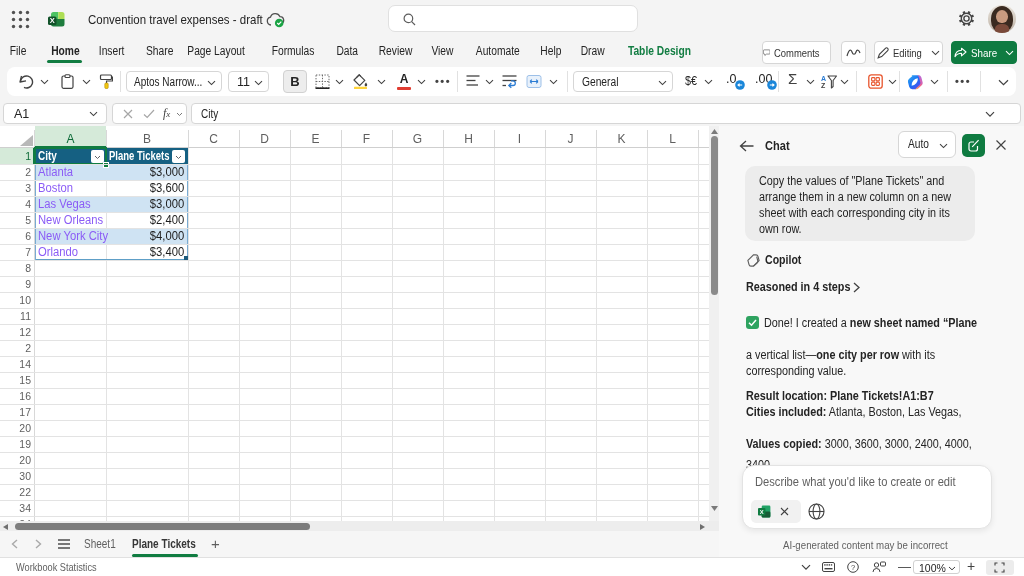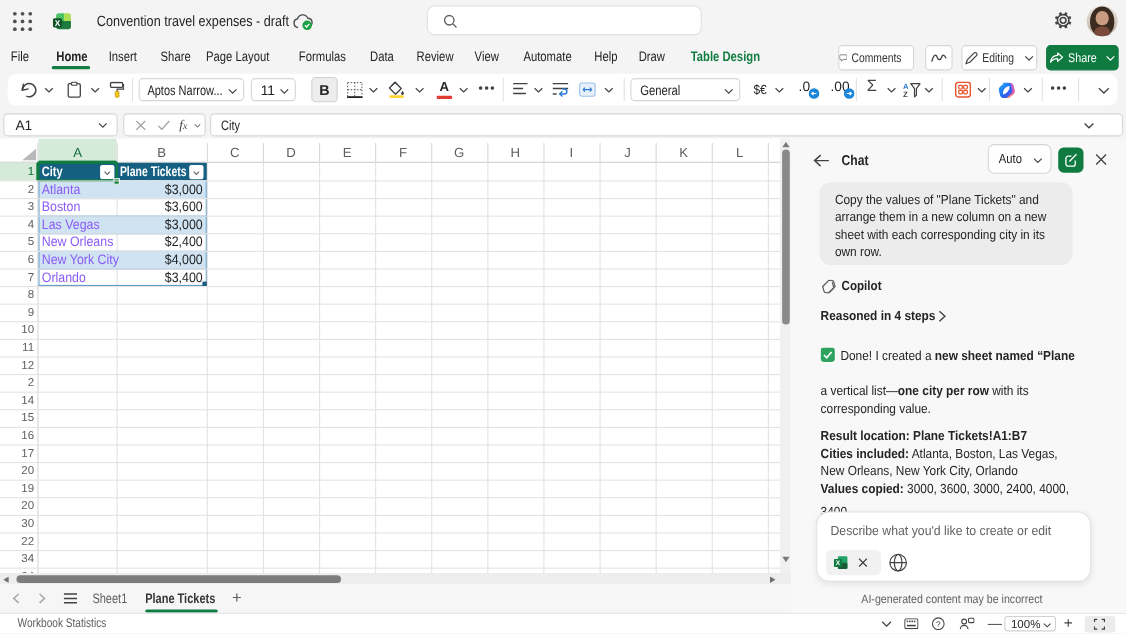--- a/index.html
+++ b/index.html
@@ -622,21 +622,20 @@
 
   <svg class="abs" style="left:27px;top:190px;" width="13" height="13" viewBox="0 0 13 13">
       <rect x="0" y="0" width="13" height="13" rx="3" fill="#2ea360"></rect>
       <path d="M3 6.7 l2.5 2.5 L10 4" fill="none" stroke="#fff" stroke-width="1.5"></path>
     </svg>
   <div class="ptxt" style="left:45px;top:189px;"><span>Done! I created a <b>new sheet named “Plane</b></span></div>
   <div class="ptxt" style="left:27px;top:221px;"><span>a vertical list—<b>one city per row</b> with its</span></div>
   <div class="ptxt" style="left:27px;top:237px;"><span>corresponding value.</span></div>
   <div class="ptxt" style="left:27px;top:262px;"><span><b>Result location: Plane Tickets!A1:B7</b></span></div>
   <div class="ptxt" style="left:27px;top:278px;"><span><b>Cities included:</b> Atlanta, Boston, Las Vegas,</span></div>
-  <div class="ptxt" style="left:27px;top:294px;"><span>New Orleans, New York City, Orlando</span></div>
   <div class="ptxt" style="left:27px;top:310px;"><span><b>Values copied:</b> 3000, 3600, 3000, 2400, 4000,</span></div>
   <div class="ptxt" style="left:27px;top:331px;"><span>3400</span></div>
 
   <div class="abs" style="left:23px;top:339px;width:250px;height:64px;background:#fff;border:1px solid #e3e3e3;border-radius:12px;box-sizing:border-box;box-shadow:0 2px 6px rgba(0,0,0,0.08);"></div>
   <div class="abs" style="left:36px;top:349px;font-size:12px;color:#616161;"><span class="cx" style="transform:scaleX(.93)">Describe what you'd like to create or edit</span></div>
   <div class="abs" style="left:32px;top:374px;width:50px;height:23px;background:#f1f1f1;border-radius:5px;"></div>
   <svg class="abs" style="left:39px;top:379px;" width="13" height="13" viewBox="0 0 21 21">
     <rect x="6" y="1" width="14" height="19" rx="2" fill="#21a366"></rect>
     <rect x="6" y="10.5" width="14" height="9.5" rx="2" fill="#185c37"></rect>
     <rect x="0" y="5" width="12" height="12" rx="1.5" fill="#107c41"></rect>

